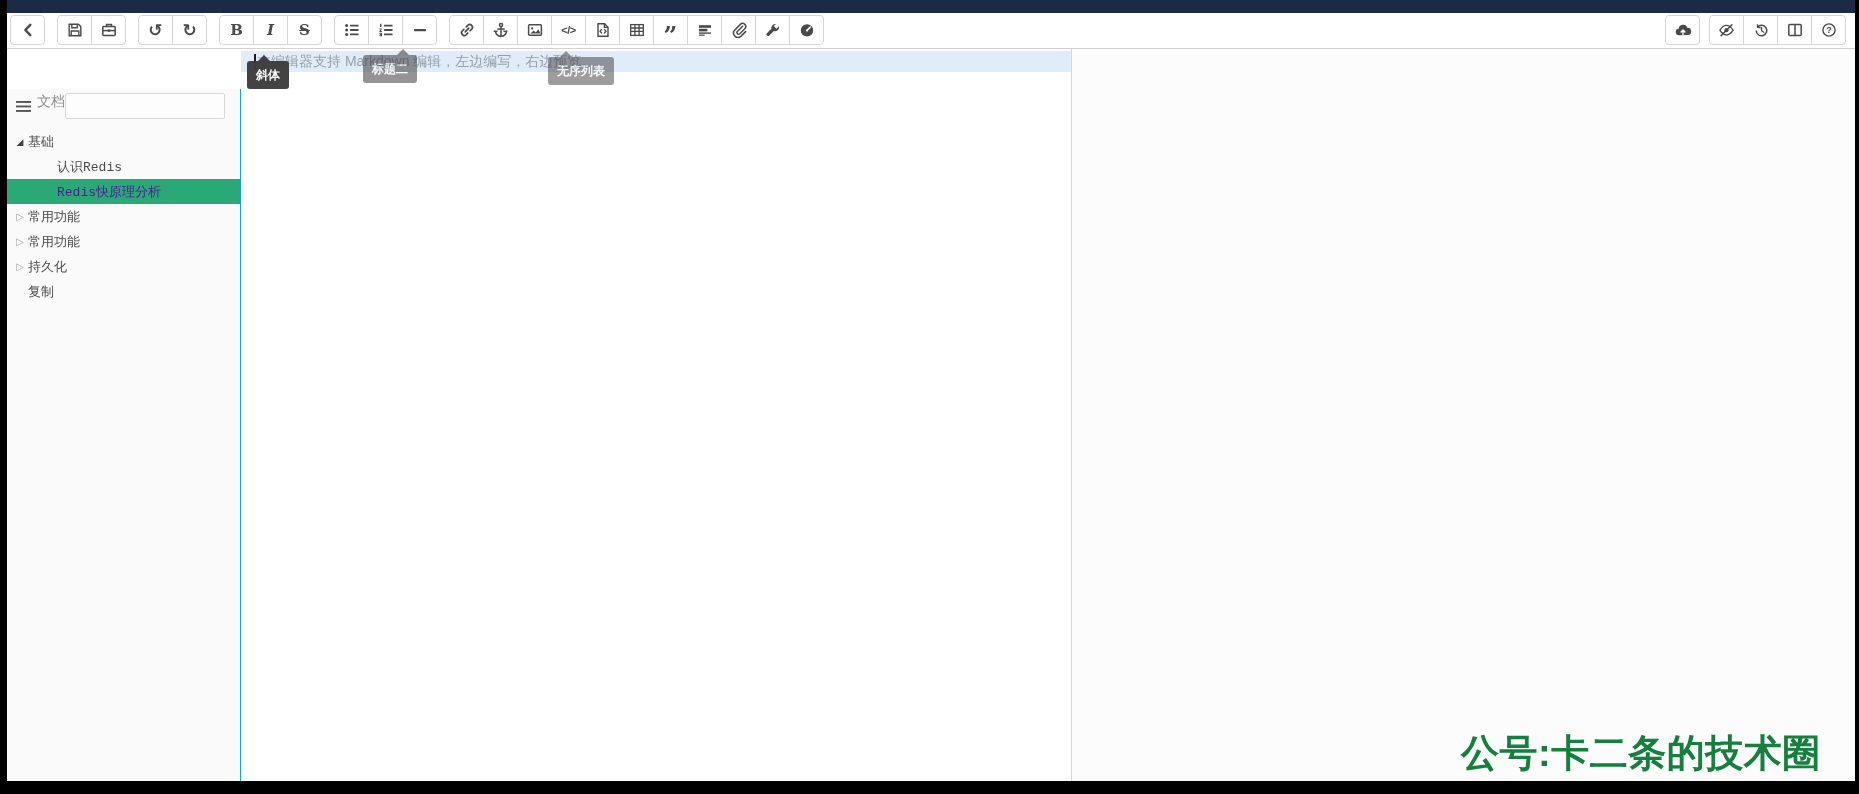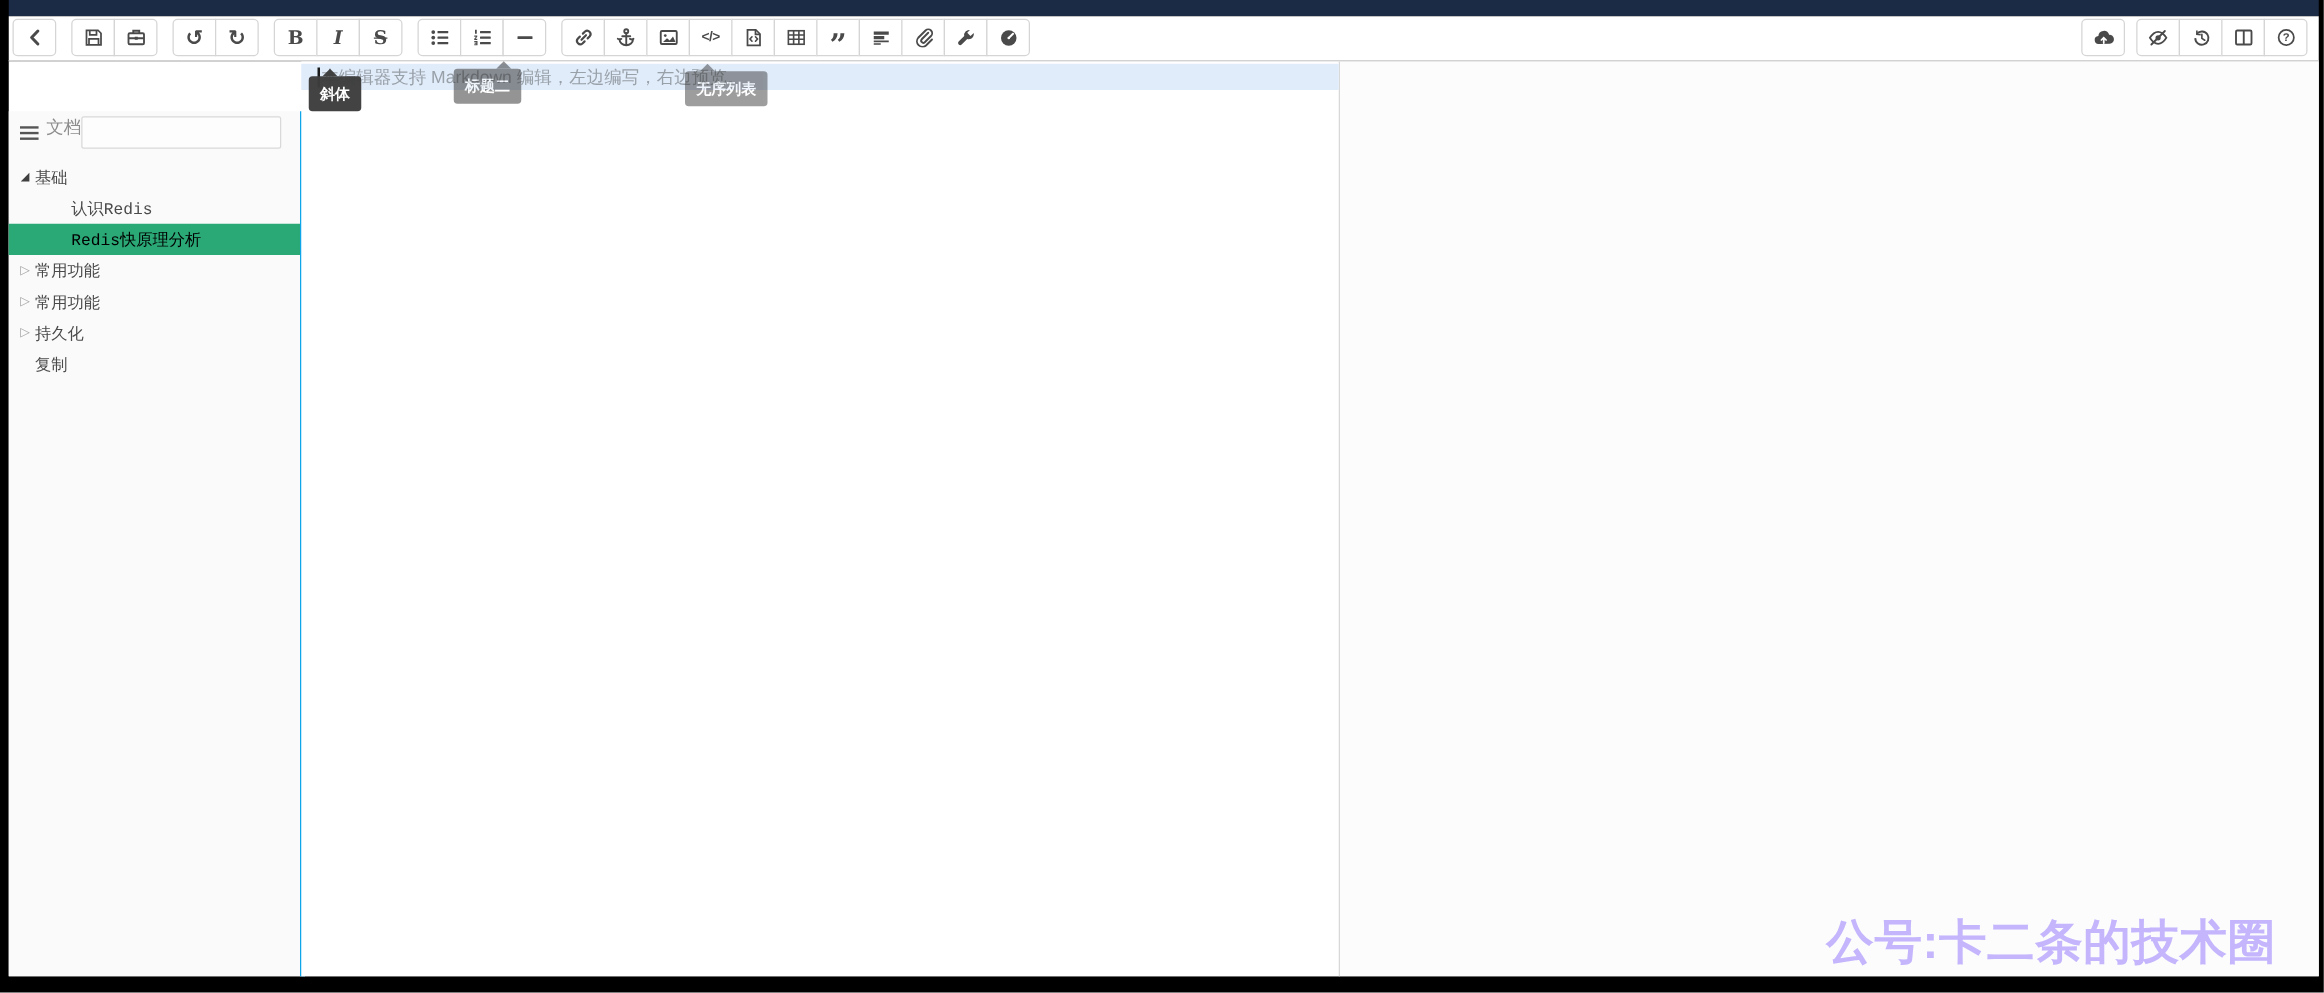--- a/index.html
+++ b/index.html
@@ -42,21 +42,21 @@
     background:#fdfdfd;border:1px solid #d9d9d9;border-radius:2px;outline:none;
     font-family:inherit;font-size:13px;padding:0 6px;color:#444;
   }
   .tree{margin-top:6px;}
   .tree-row{height:25px;display:flex;align-items:center;font-size:13px;color:#4a4a4a;cursor:pointer;}
   .tree-row .tri{width:14px;margin-left:6px;text-align:center;flex:0 0 14px;}
   .tri-exp{font-size:9px;color:#3f3f3f;}
   .tri-col{font-size:10px;color:#a3a3a3;}
   .tree-row.level1{padding-left:29px;}
   .tree-row .lbl{margin-left:1px;white-space:nowrap;font-family:Liberation Mono, monospace;}
-  .tree-row.selected{color:#000000;text-align:right;}
+  .tree-row.selected{color:#4c1d95;text-align:right;}
 
   .editor{position:absolute;left:234px;top:0;width:830px;bottom:0;background:#fff;border-right:1px solid #d8d8d8;cursor:text;}
   .active-line{position:absolute;left:0;right:0;top:2px;height:21px;display:flex;align-items:center;padding-left:13px;}
   .caret{display:inline-block;width:2px;height:16px;background:#1a1a1a;margin-right:1px;}
   .line-text{font-size:14px;color:#98a0a8;white-space:nowrap;}
   .preview{position:absolute;left:1065px;top:0;right:0;bottom:0;background:#fcfcfc;}
 
   .tooltip{
     position:absolute;background:#3d3d3d;color:#fff;font-size:12px;font-weight:bold;
     padding:8px 9px;border-radius:3px;z-index:90;white-space:nowrap;line-height:1;
@@ -353,13 +353,13 @@
 
   <section class="preview"></section>
 </div>
 
 <div id="tooltips">
     <div class="tooltip" style="left: 247px; top: 49px; opacity: 0.97; margin-top: 12px;">斜体<div class="arr" style="left: 11px;"></div></div>
     <div class="tooltip" style="left: 363px; top: 55px; opacity: 0.55;">标题二<div class="arr" style="left: 34px;"></div></div>
     <div class="tooltip" style="left: 548px; top: 57px; opacity: 0.5;">无序列表<div class="arr" style="left: 12px;"></div></div>
   </div>
 
-<div class="watermark" id="watermark" style="color: #c4b5fd; text-align: center;">公号:卡二条的技术圈</div>
+<div class="watermark" id="watermark" style="color: #15803d; text-align: center;">公号:卡二条的技术圈</div>
 
 </body></html>

